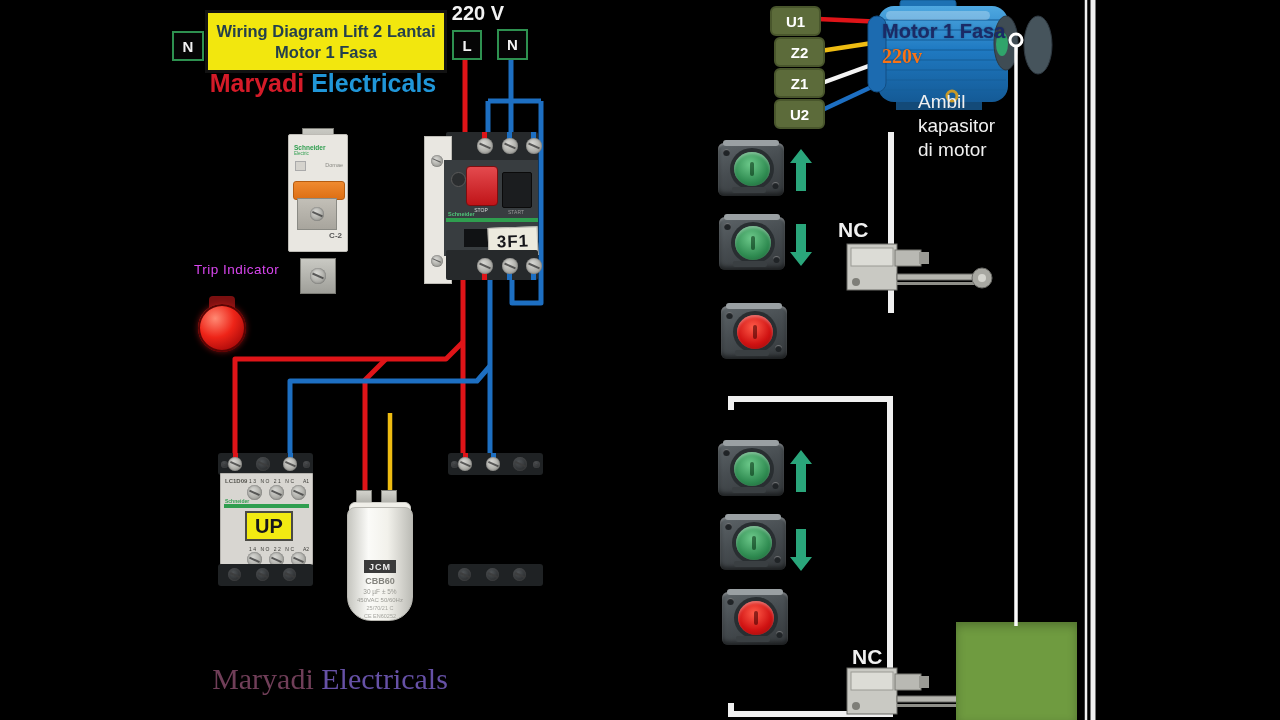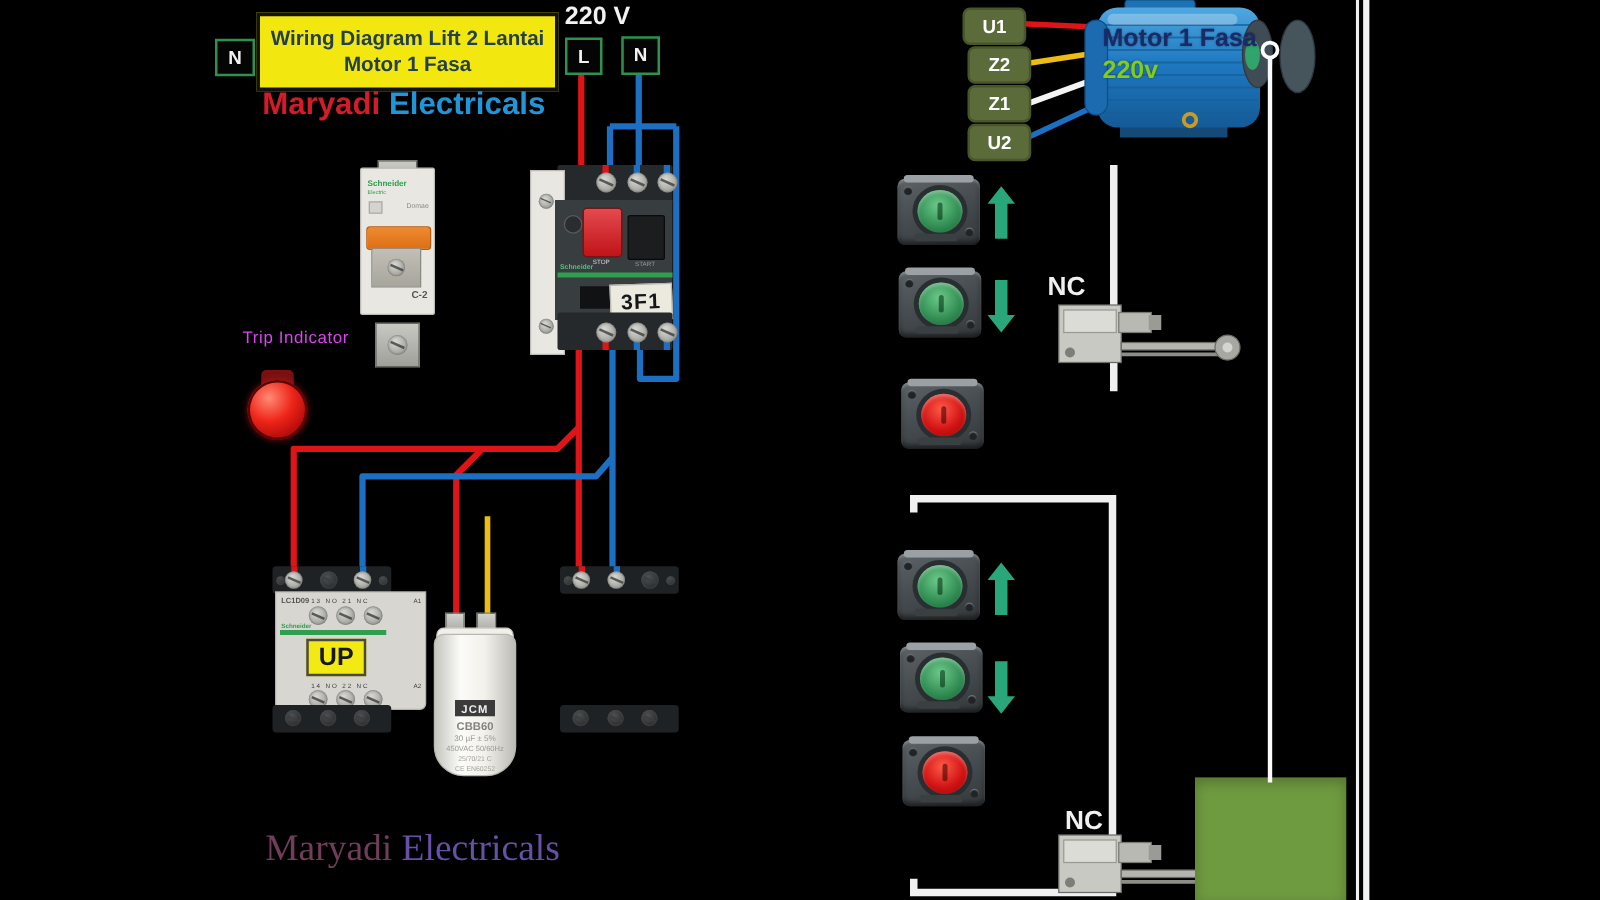--- a/index.html
+++ b/index.html
@@ -59,21 +59,21 @@
   .starter .gbrand{position:absolute;left:24px;top:85px;color:#4fc57a;font-weight:bold;font-size:5.5px;}
   .starter .blk{position:absolute;left:40px;top:103px;width:24px;height:18px;background:#101214;}
   .starter .tag{position:absolute;left:64px;top:101px;width:48px;height:27px;background:#eceade;border:1px solid #b8b6b0;
                 transform:rotate(-2deg);display:flex;align-items:center;justify-content:center;
                 font-weight:bold;font-size:17px;color:#15151a;letter-spacing:1px;}
   .wstub{position:absolute;width:5px;}
 
   
   .contactor{width:95px;height:133px;}
   .ct-strip{position:absolute;left:0;width:95px;height:22px;background:#1f2224;border-radius:3px;}
-  .ct-body{position:absolute;left:2px;top:20px;width:91px;height:93px;background:#d8d6d1;border:1px solid #b5b3ae;border-radius:0 0 5px 5px;padding-left:28px;}
+  .ct-body{position:absolute;left:2px;top:20px;width:91px;height:93px;background:#d8d6d1;border:1px solid #b5b3ae;border-radius:0 0 5px 5px;}
   .ct-model{position:absolute;left:4px;top:4px;color:#55554f;font-weight:bold;font-size:6px;}
   .ct-terms{position:absolute;left:28px;top:4px;color:#3a3a36;font-size:5px;letter-spacing:1.5px;}
   .ct-coil{position:absolute;right:3px;top:4px;color:#3a3a36;font-size:5px;}
   .ct-gline{position:absolute;left:3px;top:30px;width:85px;height:3.5px;background:#2f9e4f;}
   .ct-gbrand{position:absolute;left:4px;top:24px;color:#2f9e4f;font-weight:bold;font-size:5px;}
   .ct-label{position:absolute;top:37px;background:#f2ea12;border:2px solid #4a4a44;color:#17171c;
             font-weight:bold;font-size:20px;display:flex;align-items:center;justify-content:center;height:26px;}
 
   
   .cap{left:345px;top:487px;width:68px;height:133px;}
@@ -87,21 +87,21 @@
   .cap .l1{position:absolute;left:0;top:68px;width:64px;text-align:center;color:#84847e;font-weight:bold;font-size:9px;}
   .cap .l2{position:absolute;left:0;top:80px;width:64px;text-align:center;color:#9a9a94;font-size:6.5px;}
   .cap .l3{position:absolute;left:0;top:89px;width:64px;text-align:center;color:#9a9a94;font-size:6px;}
   .cap .l4{position:absolute;left:0;top:97px;width:64px;text-align:center;color:#a5a59f;font-size:5.5px;}
   .cap .l5{position:absolute;left:0;top:105px;width:64px;text-align:center;color:#a5a59f;font-size:5.5px;}
 
   
   .mot-term{position:absolute;width:47px;height:26px;background:#5c6b3a;border:2px solid #49562c;border-radius:6px;
             color:#fff;font-weight:bold;font-size:15px;display:flex;align-items:center;justify-content:center;}
   .motor-name{left:882px;top:20px;color:#1b2a66;font-weight:bold;font-size:20px;text-shadow:0 0 2px rgba(0,0,0,.35);}
-  .motor-volt{left:882px;top:45px;color:#84cc16;font-weight:bold;font-size:20px;text-shadow:0 0 2px rgba(0,0,0,.35);}
+  .motor-volt{left:882px;top:45px;color:#f97316;font-weight:bold;font-size:20px;text-shadow:0 0 2px rgba(0,0,0,.35);font-family:Liberation Serif, serif;}
   .motor-note{left:918px;top:90px;color:#f0f0f0;font-size:19px;line-height:24px;}
 
   
   .pbstation{position:absolute;width:66px;height:53px;border-radius:6px;
              background:linear-gradient(160deg,#5d6468 0%,#474d51 45%,#34383b 100%);
              box-shadow:inset 0 2px 2px rgba(255,255,255,.25), inset 0 -3px 4px rgba(0,0,0,.5);}
   .pb-lid{position:absolute;left:5px;top:-3px;width:56px;height:6px;background:#9aa0a3;border-radius:3px;}
   .pb-screw{position:absolute;width:7px;height:7px;border-radius:50%;background:#202427;box-shadow:inset 0 1px 1px rgba(255,255,255,.4);}
   .s-tl{left:5px;top:6px;} .s-br{right:5px;bottom:7px;}
   .pb-plate{position:absolute;left:14px;bottom:3px;width:34px;height:6px;background:#3a3f42;border-radius:2px;}
@@ -337,20 +337,25 @@
     <rect x="26" y="11" width="104" height="9" rx="4.5" fill="rgba(255,255,255,.28)"></rect>
     <rect x="8" y="16" width="18" height="76" rx="9" fill="#1c6bb0" stroke="#124e84"></rect>
     <circle cx="92" cy="96" r="5" fill="none" stroke="#c89a28" stroke-width="3"></circle>
     <ellipse cx="146" cy="43" rx="12" ry="27" fill="#3f4c54" stroke="#2e3840"></ellipse>
     <ellipse cx="142" cy="44" rx="6" ry="12" fill="#2fae6e" opacity=".9"></ellipse>
     <ellipse cx="178" cy="45" rx="14" ry="29" fill="#46545c" stroke="#2e3840"></ellipse>
   </svg>
 
   <div class="abs motor-name">Motor 1 Fasa</div>
   <div class="abs motor-volt">220v</div>
+  <div class="abs motor-note">
+    <div>Ambil</div>
+    <div>kapasitor</div>
+    <div>di motor</div>
+  </div>
 
   <div class="pbstation" style="left:718px;top:143px;">
     <div class="pb-lid"></div>
     <div class="pb-screw s-tl"></div>
     <div class="pb-screw s-br"></div>
     <div class="pb-btn green">
         <span class="pb-i"></span>
       </div>
     <div class="pb-plate"></div>
   </div>

